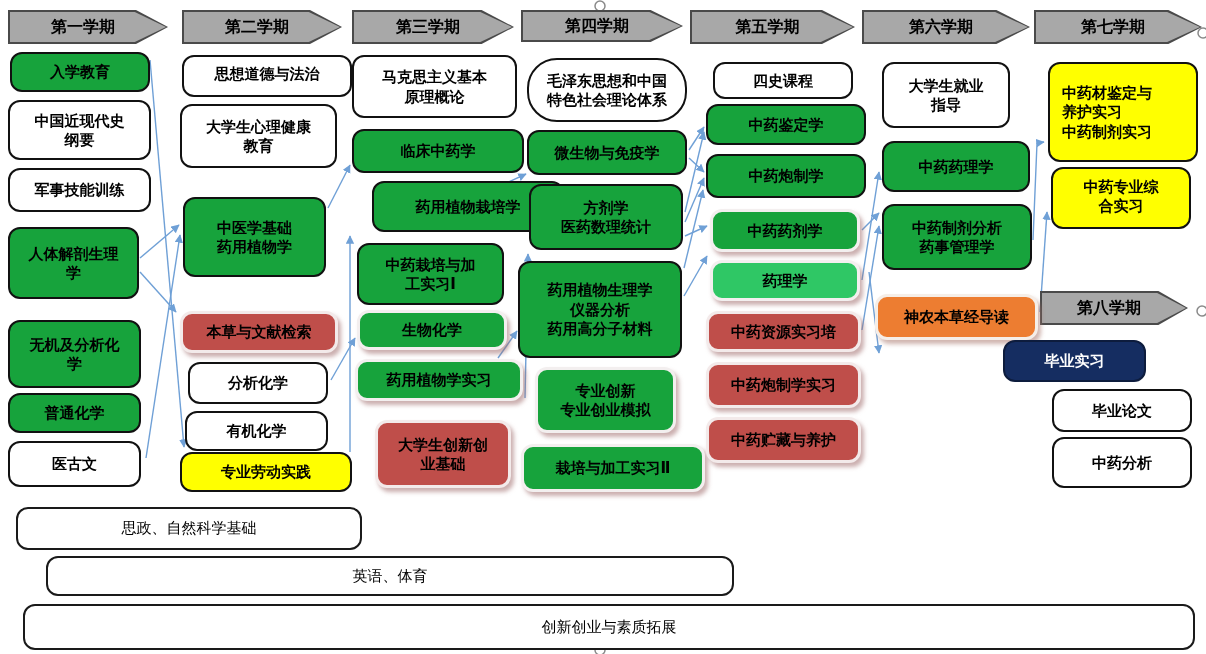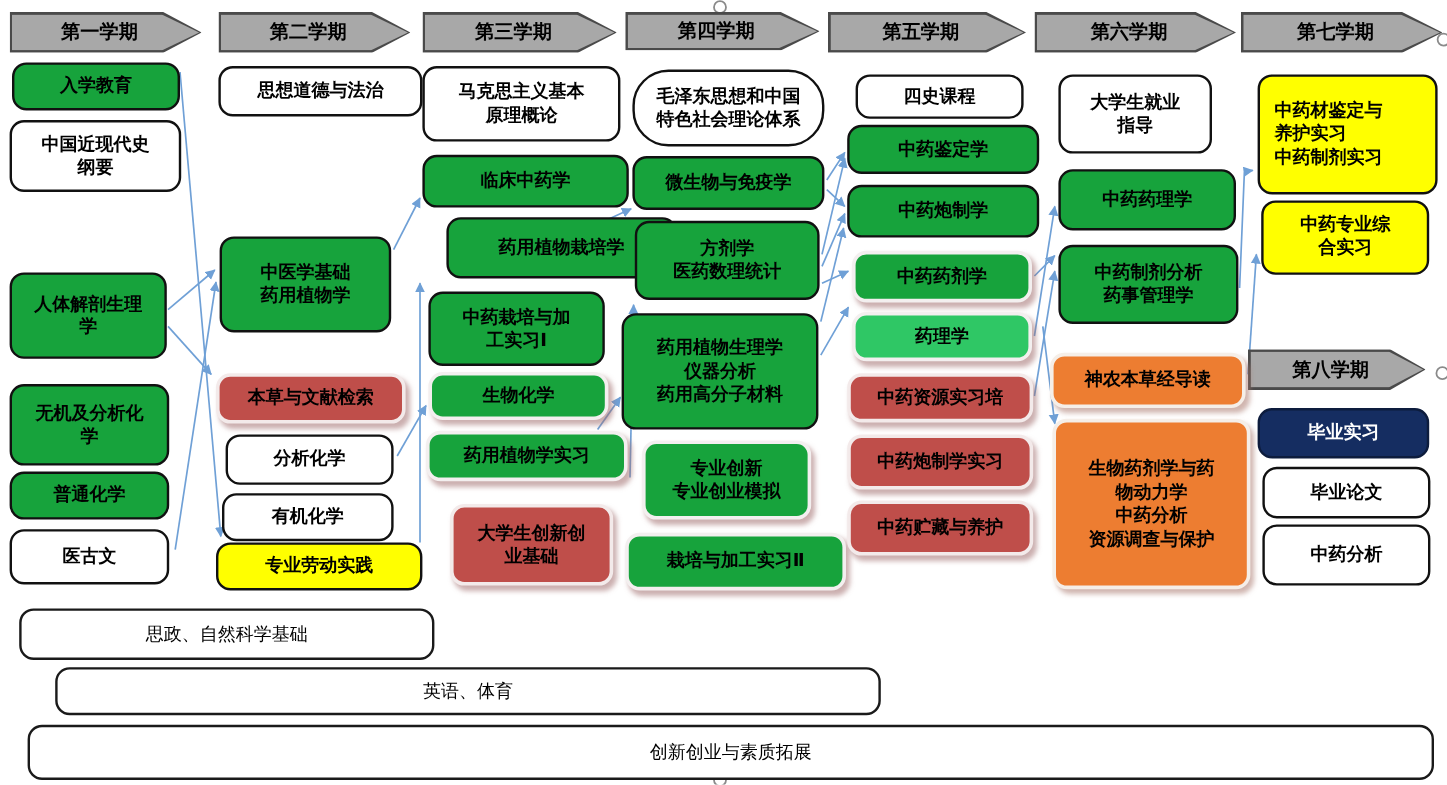--- a/index.html
+++ b/index.html
@@ -109,27 +109,30 @@
       </div>
     </div>
     <div class="sem-outer" style="left: 1040px; top: 291px; width: 148px; height: 34px;">
       <div class="sem-inner">
         <span>第八学期</span>
       </div>
     </div>
     <div class="node green" style="left: 10px; top: 52px; width: 140px; height: 40px;">入学教育</div>
     <div class="node white" style="left: 8px; top: 100px; width: 143px; height: 60px;">中国近现代史
 纲要</div>
+    <div class="node white" style="left: 8px; top: 168px; width: 143px; height: 44px;">军事技能训练</div>
     <div class="node green" style="left: 8px; top: 227px; width: 131px; height: 72px;">人体解剖生理
 学</div>
     <div class="node green" style="left: 8px; top: 320px; width: 133px; height: 68px;">无机及分析化
 学</div>
     <div class="node green" style="left: 8px; top: 393px; width: 133px; height: 40px;">普通化学</div>
     <div class="node white" style="left: 8px; top: 441px; width: 133px; height: 46px;">医古文</div>
-    <div class="node white" style="left: 182px; top: 55px; width: 170px; height: 42px;">思想道德与法治</div>
+    <div class="node white" style="left: 182px; top: 55px; width: 170px; height: 42px; font-family: Liberation Mono, monospace;">思想道德与法治</div>
+    <div class="node white" style="left: 180px; top: 104px; width: 157px; height: 64px;">大学生心理健康
+教育</div>
     <div class="node green" style="left: 183px; top: 197px; width: 143px; height: 80px;">中医学基础
 药用植物学</div>
     <div class="node red-sh" style="left: 180px; top: 311px; width: 158px; height: 42px;">本草与文献检索</div>
     <div class="node white" style="left: 188px; top: 362px; width: 140px; height: 42px;">分析化学</div>
     <div class="node white" style="left: 185px; top: 411px; width: 143px; height: 40px;">有机化学</div>
     <div class="node yellow" style="left: 180px; top: 452px; width: 172px; height: 40px;">专业劳动实践</div>
     <div class="node white" style="left: 352px; top: 55px; width: 165px; height: 63px;">马克思主义基本
 原理概论</div>
     <div class="node green" style="left: 352px; top: 129px; width: 172px; height: 44px;">临床中药学</div>
     <div class="node green" style="left: 372px; top: 181px; width: 192px; height: 51px;">药用植物栽培学</div>
@@ -157,28 +160,24 @@
     <div class="node greenlight-sh" style="left: 710px; top: 260px; width: 150px; height: 41px;">药理学</div>
     <div class="node red-sh" style="left: 706px; top: 311px; width: 155px; height: 41px;">中药资源实习培</div>
     <div class="node red-sh" style="left: 706px; top: 362px; width: 155px; height: 46px;">中药炮制学实习</div>
     <div class="node red-sh" style="left: 706px; top: 417px; width: 155px; height: 46px;">中药贮藏与养护</div>
     <div class="node white" style="left: 882px; top: 62px; width: 128px; height: 66px;">大学生就业
 指导</div>
     <div class="node green" style="left: 882px; top: 141px; width: 148px; height: 51px;">中药药理学</div>
     <div class="node green" style="left: 882px; top: 204px; width: 150px; height: 66px;">中药制剂分析
 药事管理学</div>
     <div class="node orange-sh" style="left: 875px; top: 294px; width: 163px; height: 46px;">神农本草经导读</div>
-    <div class="node orange-sh" style="left: 877px; top: 349px; width: 165px; height: 142px;">生物药剂学与药
-物动力学
-中药分析
-资源调查与保护</div>
     <div class="node yellow ta-left" style="left: 1048px; top: 62px; width: 150px; height: 100px;">中药材鉴定与
 养护实习
 中药制剂实习</div>
     <div class="node yellow" style="left: 1051px; top: 167px; width: 140px; height: 62px; font-family: Liberation Mono, monospace;">中药专业综
 合实习</div>
-    <div class="node navy" style="left: 1048px; top: 340px; width: 143px; height: 42px;">毕业实习</div>
+    <div class="node navy" style="left: 1003px; top: 340px; width: 143px; height: 42px;">毕业实习</div>
     <div class="node white" style="left: 1052px; top: 389px; width: 140px; height: 43px;">毕业论文</div>
     <div class="node white" style="left: 1052px; top: 437px; width: 140px; height: 51px;">中药分析</div>
     <div class="band" style="left: 16px; top: 507px; width: 346px; height: 43px; text-align: right;">思政、自然科学基础</div>
     <div class="band" style="left: 46px; top: 556px; width: 688px; height: 40px;">英语、体育</div>
     <div class="band" style="left: 23px; top: 604px; width: 1172px; height: 46px; text-align: right;">创新创业与素质拓展</div>
   </div>
 
 </body></html>

